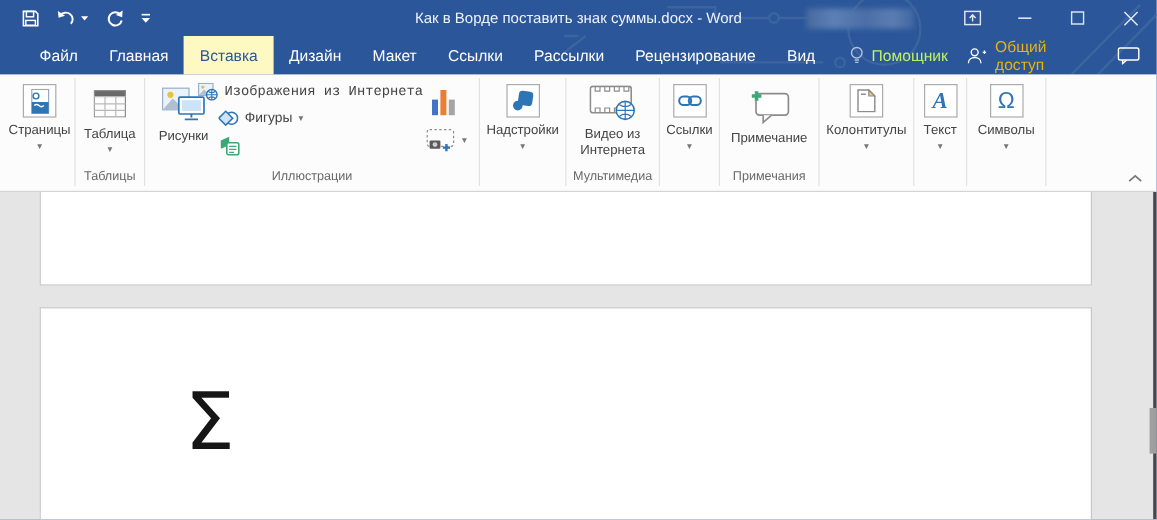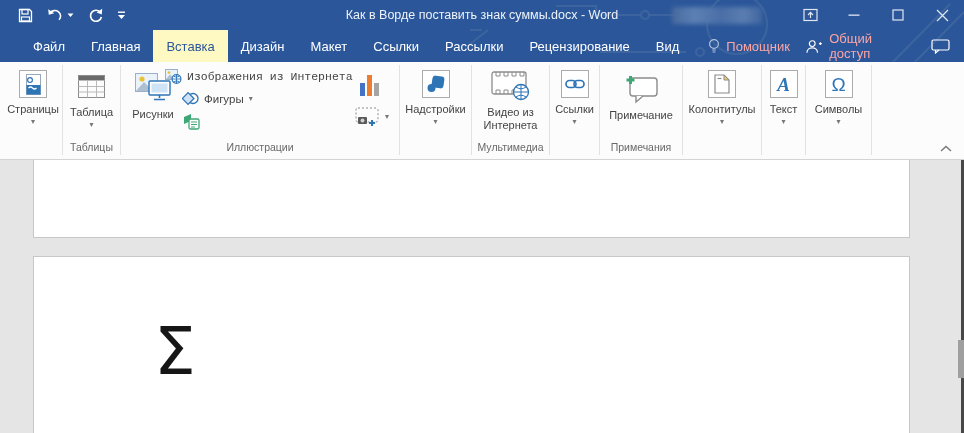--- a/index.html
+++ b/index.html
@@ -16,22 +16,22 @@
   .blur-box { position:absolute; left:672px; top:7px; width:90px; height:17px; z-index:4;
     background:linear-gradient(90deg,#47699f,#5d80b4 25%,#4a6ea6 55%,#5b7db1 80%,#40659f);
     filter:blur(2px); border-radius:1px; }
   .win-controls { position:absolute; right:0; top:0; height:30px; display:flex; align-items:center; z-index:5; }
   .wbtn { width:44px; height:30px; display:flex; align-items:center; justify-content:center; background:none; border:none; }
 
   
   .tabrow { position:absolute; left:0; top:30px; width:964px; height:32px; display:flex; align-items:stretch; padding-left:20px; z-index:2; }
   .tab { display:flex; align-items:center; padding:0 13px; color:#fff; font-size:13px; cursor:default; white-space:nowrap; }
   .tab.active { background:#fef9c3; color:#2b579a; }
-  .assistant { display:flex; align-items:center; gap:6px; padding:0 10px; margin-left:6px; color:#fca5a5; font-size:13px; }
-  .share { display:flex; align-items:center; gap:7px; margin-left:auto; color:#fca5a5; font-size:13px; padding:0 6px; }
+  .assistant { display:flex; align-items:center; gap:6px; padding:0 10px; margin-left:6px; color:#bef264; font-size:13px; }
+  .share { display:flex; align-items:center; gap:7px; margin-left:auto; color:#eab308; font-size:13px; padding:0 6px; }
   .tab-comment-btn { display:flex; align-items:center; padding:0 14px 0 12px; background:none; border:none; }
 
   
   .ribbon { position:absolute; left:0; top:62px; width:964px; height:98px; background:#fcfcfc; border-bottom:1px solid #d4d4d4; }
   .grp { position:absolute; top:3px; bottom:4px; border-right:1px solid #e2e2e2; }
   .bigbtn { position:absolute; left:0; right:0; top:0; display:flex; flex-direction:column; align-items:center; background:none; border:none; cursor:default; }
   .iconbox { width:28px; height:28px; margin-top:5px; background:#fff; border:1px solid #ababab; display:flex; align-items:center; justify-content:center; }
   .noicobox { margin-top:6px; display:flex; align-items:center; justify-content:center; }
   .blabel { margin-top:5px; font-size:11px; color:#444; line-height:12px; text-align:left; white-space:nowrap; }
   .dd { margin-top:3px; font-size:8px; color:#777; line-height:8px; }

